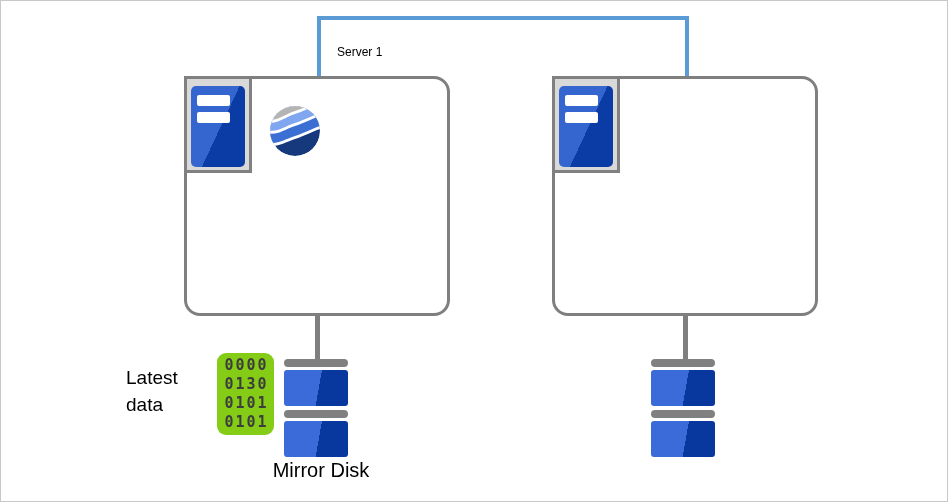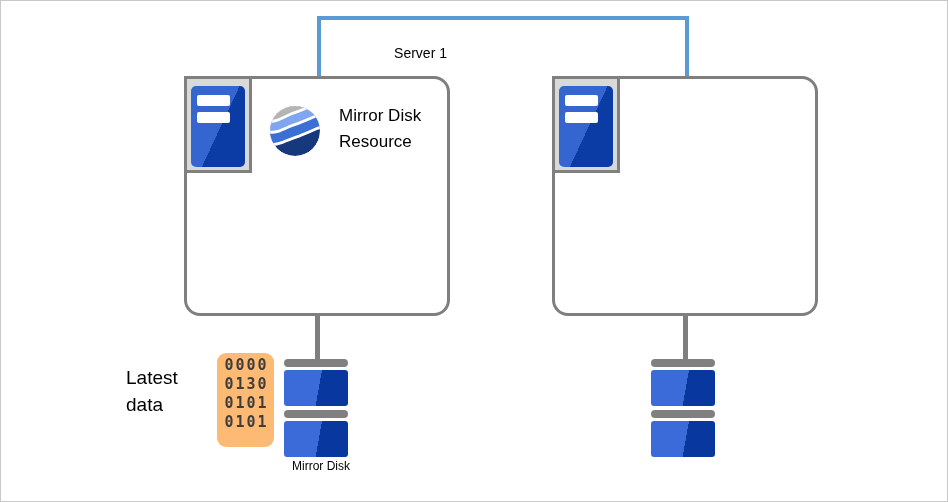--- a/index.html
+++ b/index.html
@@ -9,21 +9,21 @@
     font-family:"Liberation Sans", sans-serif;color:#000;
   }
   .abs{position:absolute;box-sizing:border-box;}
 
   
   .connector{
     left:316px;top:15px;width:372px;height:60px;
     border-top:4px solid #5B9BD5;border-left:4px solid #5B9BD5;border-right:4px solid #5B9BD5;
   }
 
-  .server-label{top:44px;width:110px;height:24px;font-size:14px;text-align:right;white-space:nowrap;}
+  .server-label{top:44px;width:110px;height:24px;font-size:12px;text-align:left;white-space:nowrap;}
   #server1-label{left:336px;}
   #server2-label{left:697px;}
 
   .server-box{
     top:75px;width:266px;height:240px;background:#fff;
     border:3px solid #7f7f7f;border-radius:16px;
   }
   #server1-box{left:183px;}
   #server2-box{left:551px;}
 
@@ -56,33 +56,33 @@
   #disk2{left:650px;}
   .disk-cap{height:8px;background:#808080;border-radius:4px;margin-bottom:3px;}
   .disk-platter{
     height:36px;border-radius:3px;margin-bottom:4px;
     background:linear-gradient(100deg,#3A6BD8 54%,#08379D 54%);
   }
   .disk-platter:last-child{margin-bottom:0;}
 
   
   .binary-block{
-    left:216px;top:352px;width:57px;height:94px;background:#fdba74;
+    left:216px;top:352px;width:57px;height:82px;background:#84cc16;
     border-radius:9px;padding-top:3px;text-align:center;
   }
   .binary-row{
     font-family:"DejaVu Sans Mono", monospace;font-weight:bold;
     font-size:15px;line-height:19px;letter-spacing:2px;color:#3d3d3d;
     text-indent:2px;
   }
   .latest-label{
     left:125px;top:363px;width:80px;text-align:left;
     font-size:19px;line-height:27px;white-space:pre-line;
   }
-  .mirror-disk-label{left:255px;top:458px;width:130px;text-align:center;font-size:12px;}
+  .mirror-disk-label{left:255px;top:458px;width:130px;text-align:center;font-size:20px;}
 </style>
 </head>
 <body>
 
 <div class="stage">
 
   <div class="abs connector"></div>
 
   <div class="abs server-label" id="server1-label">Server 1</div>
 
@@ -111,21 +111,20 @@
     <g clip-path="url(#circ)">
       <circle cx="26" cy="26" r="25" fill="#15397C"></circle>
       <path d="M-2 40 C8 43 14 38 26 34 C38 30 44 26 54 23 L54 -8 L-2 -8 Z" fill="#ffffff"></path>
       <path d="M-2 37 C8 40 14 35 26 31 C38 27 44 23 54 20 L54 -8 L-2 -8 Z" fill="#3B6FD3"></path>
       <path d="M-2 28 C8 31 14 25 26 21 C38 17 44 13 54 10 L54 -8 L-2 -8 Z" fill="#ffffff"></path>
       <path d="M-2 25 C8 28 14 22 26 18 C38 14 44 10 54 7 L54 -8 L-2 -8 Z" fill="#7FA6EF"></path>
       <path d="M-2 17 C8 20 14 13 26 9 C38 5 44 1 54 -2 L54 -8 L-2 -8 Z" fill="#ffffff"></path>
       <path d="M-2 14 C8 17 14 10 26 6 C38 2 44 -2 54 -5 L54 -8 L-2 -8 Z" fill="#B4B4B4"></path>
     </g>
   </svg>
-  <div class="abs mdr-label">Mirror Disk Resource</div>
 
   <div class="abs disk-line" id="disk-line-1"></div>
   <div class="abs disk-line" id="disk-line-2"></div>
 
   <div class="abs disk" id="disk1">
     <div class="disk-cap"></div>
     <div class="disk-platter"></div>
     <div class="disk-cap"></div>
     <div class="disk-platter"></div>
   </div>

